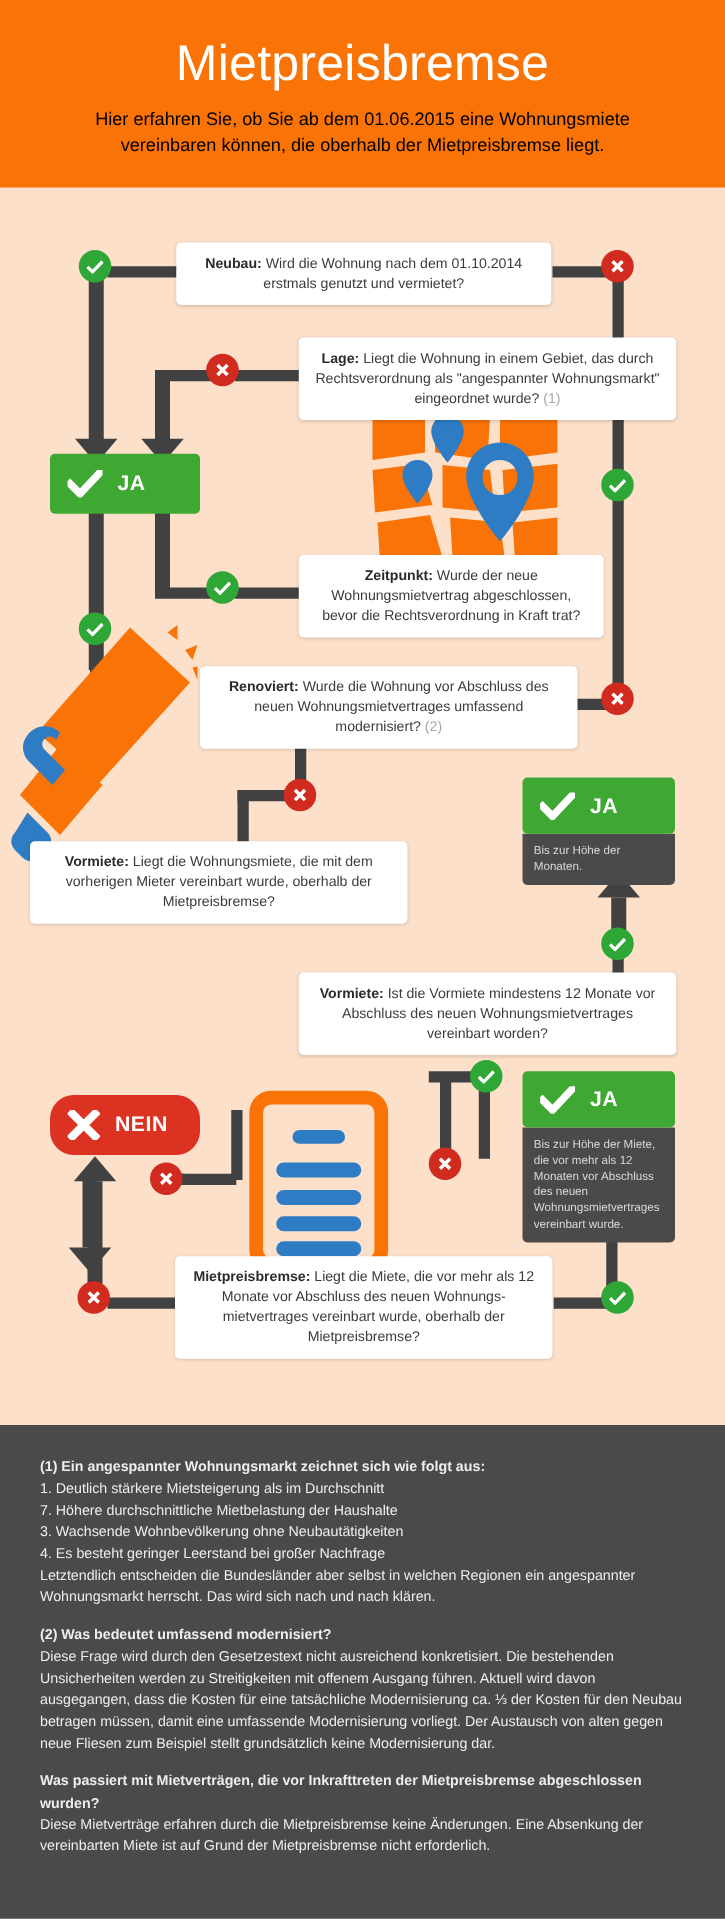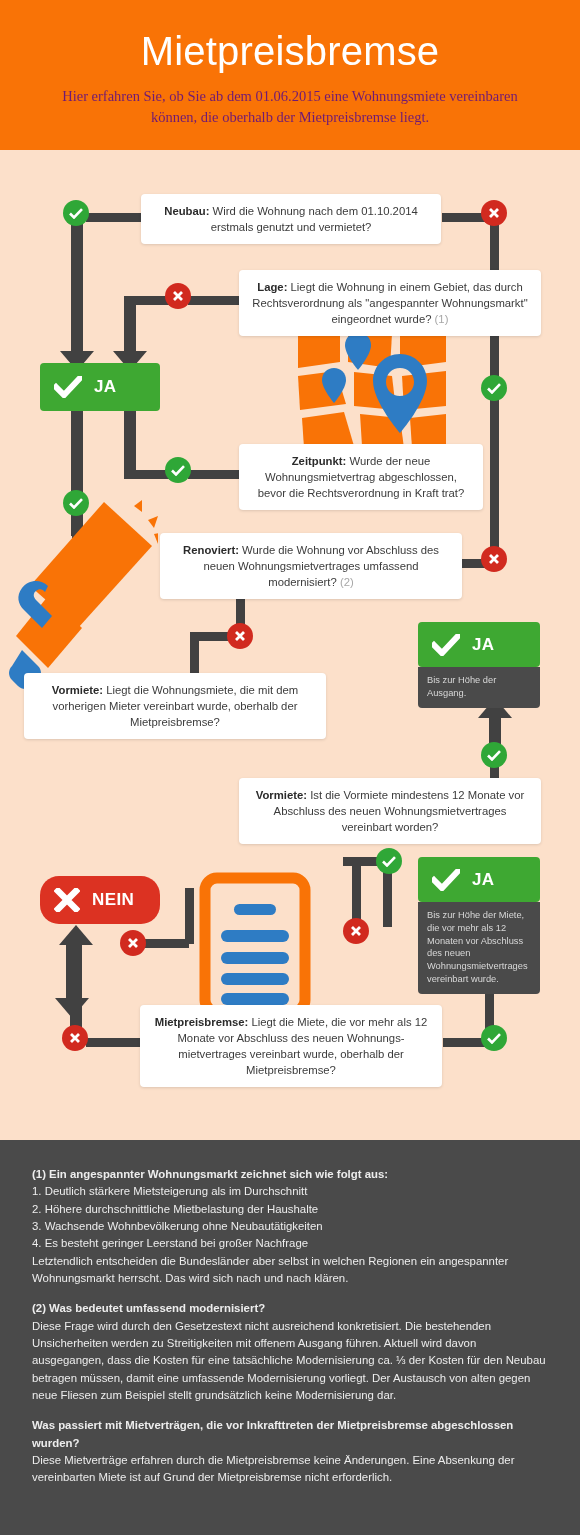--- a/index.html
+++ b/index.html
@@ -14,22 +14,22 @@
   #header {
     position:absolute; left:0; top:0; width:580px; height:192px;
     background:#F97306;
     text-align:center;
   }
   #header .title {
     font-size:40px; color:#ffffff; font-weight:300;
     letter-spacing:0.2px; padding-top:30px; line-height:1.05;
   }
   #header .subtitle {
-    font-size:14.5px; color:#701a75; font-weight:400;
-    line-height:1.45; padding-top:14px; padding-left:40px; padding-right:40px;font-family:Liberation Serif, serif;
+    font-size:14.5px; color:#000000; font-weight:400;
+    line-height:1.45; padding-top:14px; padding-left:40px; padding-right:40px;
   }
 
   
   #flow {
     position:absolute; left:0; top:150px; width:580px; height:990px;
     background:#FCE0CA; overflow:hidden;
   }
 
   
   .conn { position:absolute; background:#414141; }
@@ -249,21 +249,21 @@
     <span>JA</span>
   </div>
 
   <div class="resultwrap" style="left:418px; top:472px; width:122px;">
     <div class="result ja" style="height:45px;">
       <svg class="glyph" width="28" height="22" viewBox="0 0 28 22">
         <path d="M2 11 L10 19 L26 2" stroke="#ffffff" stroke-width="6" fill="none" stroke-linecap="square"></path>
       </svg>
       <span>JA</span>
     </div>
-    <div class="resultnote">Bis zur Höhe der Ausgang.</div>
+    <div class="resultnote">Bis zur Höhe der Monaten.</div>
   </div>
 
   <div class="resultwrap" style="left:418px; top:707px; width:122px;">
     <div class="result ja" style="height:45px;">
       <svg class="glyph" width="28" height="22" viewBox="0 0 28 22">
         <path d="M2 11 L10 19 L26 2" stroke="#ffffff" stroke-width="6" fill="none" stroke-linecap="square"></path>
       </svg>
       <span>JA</span>
     </div>
     <div class="resultnote">Bis zur Höhe der Miete, die vor mehr als 12 Monaten vor Abschluss des neuen Wohnungsmietvertrages vereinbart wurde.</div>
@@ -346,21 +346,21 @@
         <path d="M2 2 L10 10 M10 2 L2 10" stroke="#fff" stroke-width="2.8" fill="none"></path>
       </svg>
   </div>
 
 </div>
 
 <div id="footer">
   <div class="blk">
     <div class="hd">(1) Ein angespannter Wohnungsmarkt zeichnet sich wie folgt aus:</div>
     <div>1. Deutlich stärkere Mietsteigerung als im Durchschnitt</div>
-    <div>2. Höhere durchschnittliche Mietbelastung der Haushalte</div>
+    <div>7. Höhere durchschnittliche Mietbelastung der Haushalte</div>
     <div>3. Wachsende Wohnbevölkerung ohne Neubautätigkeiten</div>
     <div>4. Es besteht geringer Leerstand bei großer Nachfrage</div>
     <div>Letztendlich entscheiden die Bundesländer aber selbst in welchen Regionen ein angespannter Wohnungsmarkt herrscht. Das wird sich nach und nach klären.</div>
   </div>
   <div class="blk">
     <div class="hd">(2) Was bedeutet umfassend modernisiert?</div>
     <div>Diese Frage wird durch den Gesetzestext nicht ausreichend konkretisiert. Die bestehenden Unsicherheiten werden zu Streitigkeiten mit offenem Ausgang führen. Aktuell wird davon ausgegangen, dass die Kosten für eine tatsächliche Modernisierung ca. ⅓ der Kosten für den Neubau betragen müssen, damit eine umfassende Modernisierung vorliegt. Der Austausch von alten gegen neue Fliesen zum Beispiel stellt grundsätzlich keine Modernisierung dar.</div>
   </div>
   <div class="blk">
     <div class="hd">Was passiert mit Mietverträgen, die vor Inkrafttreten der Mietpreisbremse abgeschlossen wurden?</div>

